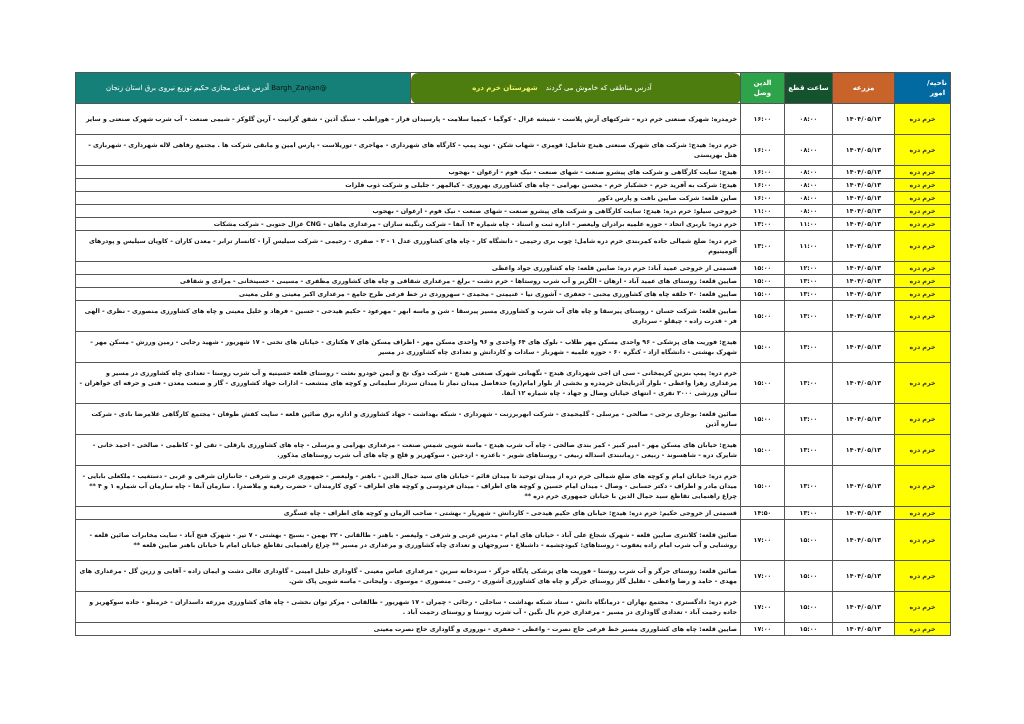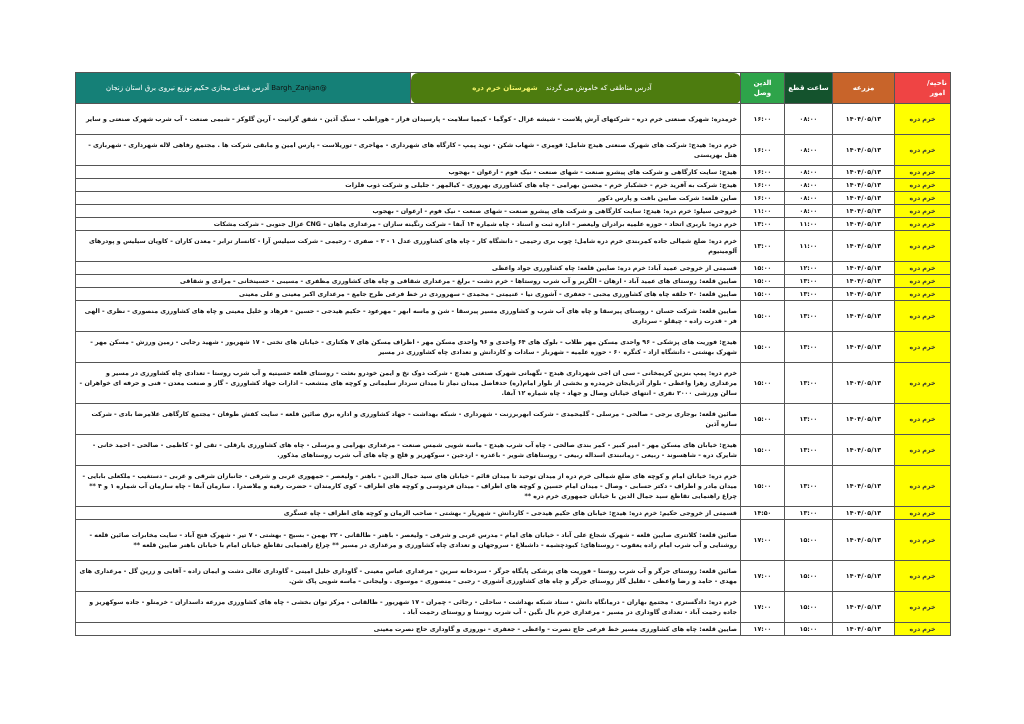--- a/index.html
+++ b/index.html
@@ -1,21 +1,21 @@
 <!DOCTYPE html>
 <html><head>
 <meta charset="utf-8">
 <style>
   html, body { margin:0; padding:0; background:#ffffff; }
   body { width:1024px; height:724px; position:relative; overflow:hidden; font-family:"DejaVu Sans", sans-serif; }
   .sheet { position:absolute; left:75px; top:72px; width:875px; }
   table { border-collapse:collapse; width:875px; table-layout:fixed; direction:rtl; }
   th, td { border:1px solid #555; padding:0 3px; font-size:6.3px; line-height:10px; color:#111; }
   th { height:30px; color:#fff; font-weight:bold; font-size:7px; text-align:center; }
-  th.c-region { background:#ef4444;padding-left:33px; }
+  th.c-region { background:#0369a1;padding-left:33px; }
   th.c-date { background:#c8642a; }
   th.c-cut { background:#14532d; }
   th.c-conn { background:#2ea44a; }
   th.c-addr { background:#4d7c0f; text-align:center; padding-right:30px; font-weight:normal;border-radius:7px; }
   th.c-addr .city { color:#f3f36a; font-weight:bold; margin-right:6px; }
   th.c-extra { background:#158077; font-weight:normal; text-align:left; padding-left:30px; }
   th.c-extra .handle { font-weight:normal; color:#111; }
   td.region { background:#ffff00; text-align:center; font-weight:bold; color:#333; }
   td.num { text-align:center; font-weight:bold; }
   td.addr { text-align:right; font-weight:bold; direction:rtl; }

